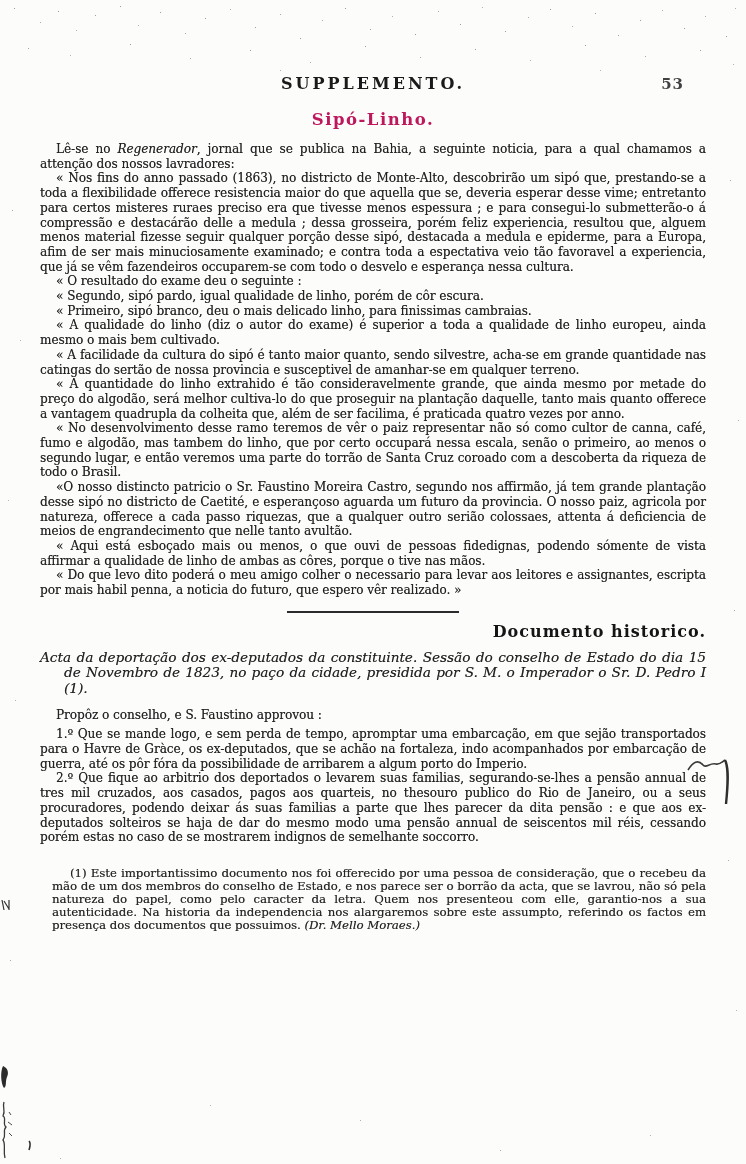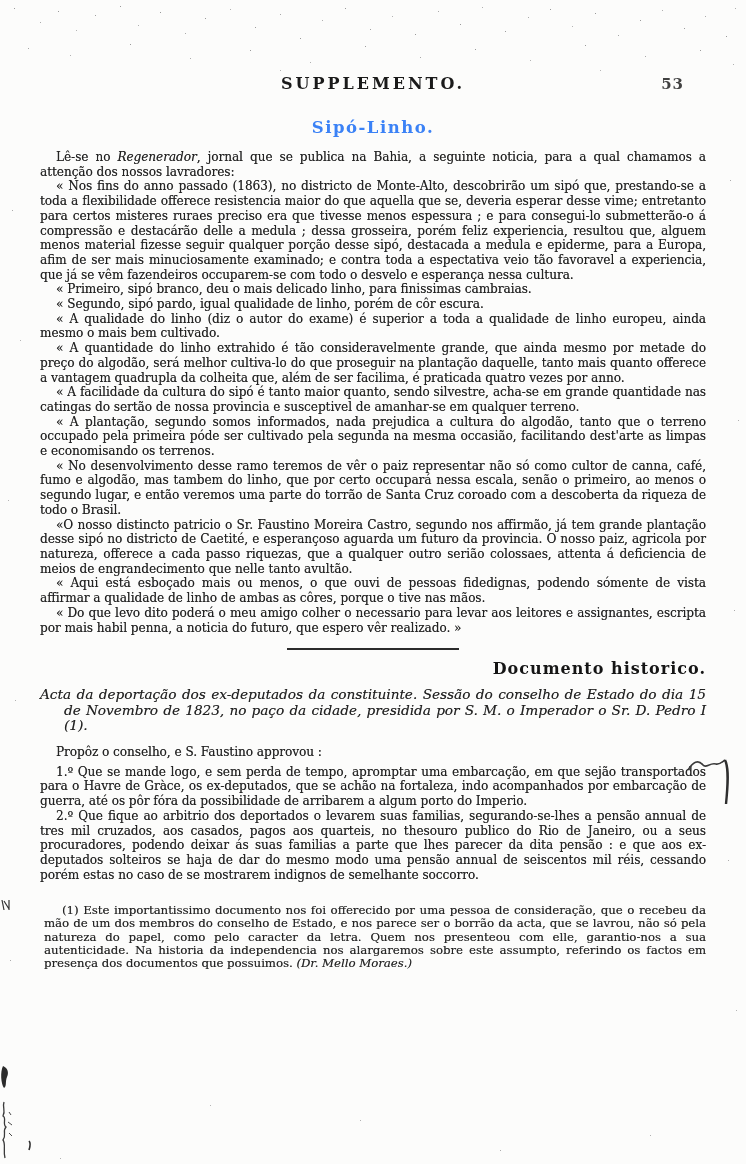--- a/index.html
+++ b/index.html
@@ -34,22 +34,22 @@
     font-size: 15px;
     color: #2d2d2d;
     opacity: 0.9;
     letter-spacing: 1px;
   }
   .article-title {
     text-align: center;
     font-weight: bold;
     font-size: 16.5px;
     letter-spacing: 1.5px;
-    margin: 22px 0 13px 0;
-    color: #3b82f6;
+    margin: 14px 0 13px 0;
+    color: #be185d;
   }
   .body-par {
     margin: 0;
     text-align: justify;
     font-size: 12px;
     line-height: 14.7px;
     text-indent: 16px;
     color: #222;
     text-shadow: 0.2px 0.2px 0.25px rgba(20,20,20,0.55);
   }
@@ -73,21 +73,21 @@
     font-size: 13.6px;
     line-height: 15.6px;
     text-align: justify;
     padding-left: 24px;
     text-indent: -24px;
     color: #222;
     text-shadow: 0.2px 0.2px 0.25px rgba(20,20,20,0.5);
   }
   .spacer-sm { height: 5px; }
   .footnote {
-    margin: 22px 0 0 4px;
+    margin: 22px 0 0 12px;
     text-align: justify;
     font-size: 11.7px;
     line-height: 13.1px;
     text-indent: 18px;
     color: #242424;
     text-shadow: 0.2px 0.2px 0.2px rgba(20,20,20,0.5);
   }
   .footnote i, .lede i, .body-par i { font-style: italic; }
 
   
@@ -137,26 +137,26 @@
     <div class="header-row">
       <div class="running-title">SUPPLEMENTO.</div>
       <div class="page-number">53</div>
     </div>
 
     <h1 class="article-title">Sipó-Linho.</h1>
 
     <p class="body-par"><span>Lê-se no </span><i>Regenerador</i><span>, jornal que se publica na Bahia, a seguinte noticia, para a qual chamamos a attenção dos nossos lavradores:</span></p>
 
     <p class="body-par">« Nos fins do anno passado (1863), no districto de Monte-Alto, descobrirão um sipó que, prestando-se a toda a flexibilidade offerece resistencia maior do que aquella que se, deveria esperar desse vime; entretanto para certos misteres ruraes preciso era que tivesse menos espessura ; e para consegui-lo submetterão-o á compressão e destacárão delle a medula ; dessa grosseira, porém feliz experiencia, resultou que, alguem menos material fizesse seguir qualquer porção desse sipó, destacada a medula e epiderme, para a Europa, afim de ser mais minuciosamente examinado; e contra toda a espectativa veio tão favoravel a experiencia, que já se vêm fazendeiros occuparem-se com todo o desvelo e esperança nessa cultura.</p>
+    <p class="body-par">« O resultado do exame deu o seguinte :</p>
+    <p class="body-par">« Segundo, sipó pardo, igual qualidade de linho, porém de côr escura.</p>
     <p class="body-par">« Primeiro, sipó branco, deu o mais delicado linho, para finissimas cambraias.</p>
-    <p class="body-par">« Segundo, sipó pardo, igual qualidade de linho, porém de côr escura.</p>
     <p class="body-par">« A qualidade do linho (diz o autor do exame) é superior a toda a qualidade de linho europeu, ainda mesmo o mais bem cultivado.</p>
+    <p class="body-par">« A facilidade da cultura do sipó é tanto maior quanto, sendo silvestre, acha-se em grande quantidade nas catingas do sertão de nossa provincia e susceptivel de amanhar-se em qualquer terreno.</p>
     <p class="body-par">« A quantidade do linho extrahido é tão consideravelmente grande, que ainda mesmo por metade do preço do algodão, será melhor cultiva-lo do que proseguir na plantação daquelle, tanto mais quanto offerece a vantagem quadrupla da colheita que, além de ser facilima, é praticada quatro vezes por anno.</p>
-    <p class="body-par">« A facilidade da cultura do sipó é tanto maior quanto, sendo silvestre, acha-se em grande quantidade nas catingas do sertão de nossa provincia e susceptivel de amanhar-se em qualquer terreno.</p>
-    <p class="body-par">« A plantação, segundo somos informados, nada prejudica a cultura do algodão, tanto que o terreno occupado pela primeira póde ser cultivado pela segunda na mesma occasião, facilitando dest'arte as limpas e economisando os terrenos.</p>
     <p class="body-par">« No desenvolvimento desse ramo teremos de vêr o paiz representar não só como cultor de canna, café, fumo e algodão, mas tambem do linho, que por certo occupará nessa escala, senão o primeiro, ao menos o segundo lugar, e então veremos uma parte do torrão de Santa Cruz coroado com a descoberta da riqueza de todo o Brasil.</p>
     <p class="body-par">«O nosso distincto patricio o Sr. Faustino Moreira Castro, segundo nos affirmão, já tem grande plantação desse sipó no districto de Caetité, e esperançoso aguarda um futuro da provincia. O nosso paiz, agricola por natureza, offerece a cada passo riquezas, que a qualquer outro serião colossaes, attenta á deficiencia de meios de engrandecimento que nelle tanto avultão.</p>
     <p class="body-par">« Aqui está esboçado mais ou menos, o que ouvi de pessoas fidedignas, podendo sómente de vista affirmar a qualidade de linho de ambas as côres, porque o tive nas mãos.</p>
     <p class="body-par">« Do que levo dito poderá o meu amigo colher o necessario para levar aos leitores e assignantes, escripta por mais habil penna, a noticia do futuro, que espero vêr realizado. »</p>
 
     <hr class="divider">
 
     <h2 class="doc-title">Documento historico.</h2>
 
     <p class="lede">Acta da deportação dos ex-deputados da constituinte. Sessão do conselho de Estado do dia 15 de Novembro de 1823, no paço da cidade, presidida por S. M. o Imperador o Sr. D. Pedro I (1).</p>

